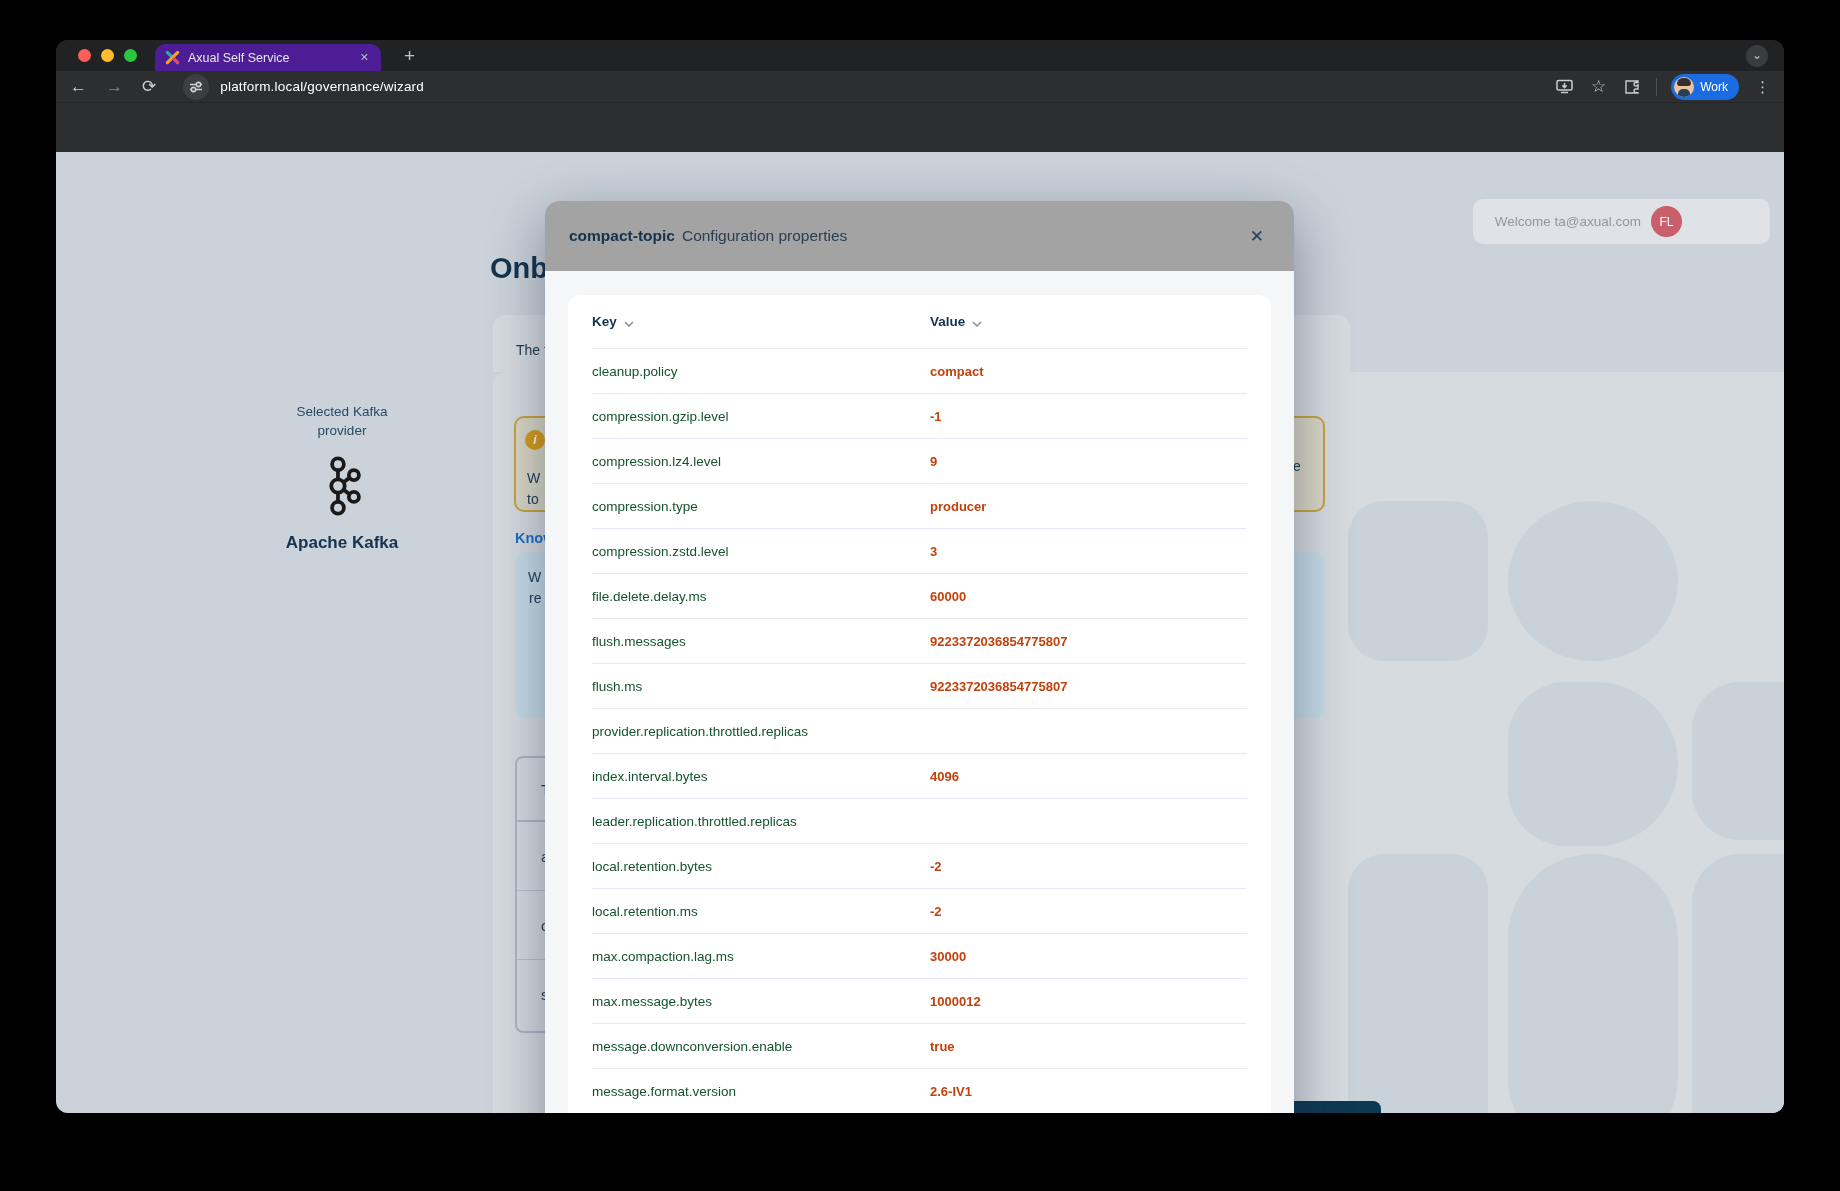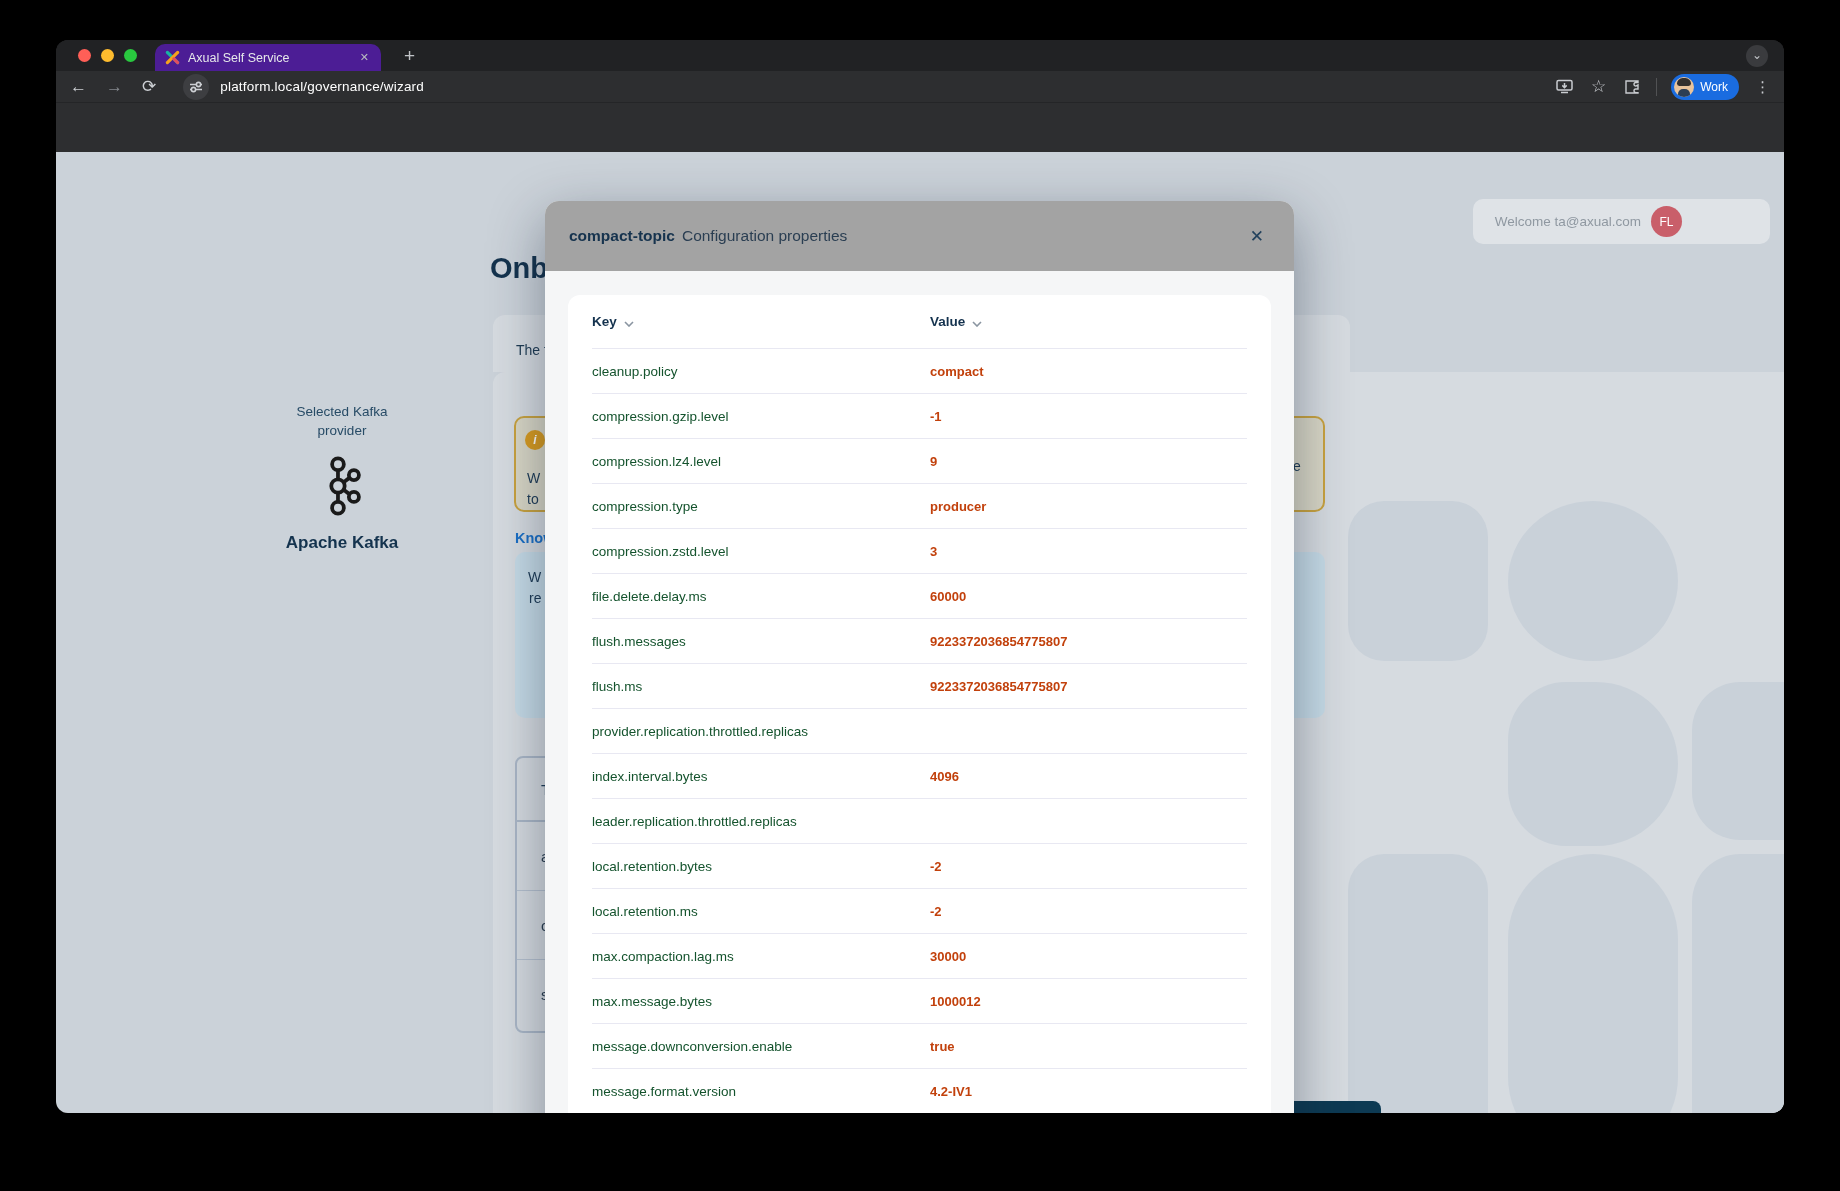--- a/index.html
+++ b/index.html
@@ -331,21 +331,21 @@
               <div class="trow">
                 <div class="tk">max.message.bytes</div>
                 <div class="tv">1000012</div>
               </div>
               <div class="trow">
                 <div class="tk">message.downconversion.enable</div>
                 <div class="tv">true</div>
               </div>
               <div class="trow">
                 <div class="tk">message.format.version</div>
-                <div class="tv">4.2-IV1</div>
+                <div class="tv">2.6-IV1</div>
               </div>
             </div>
         </div>
       </div>
     </div>
 
   </div>
 </div>
 
 </body></html>

